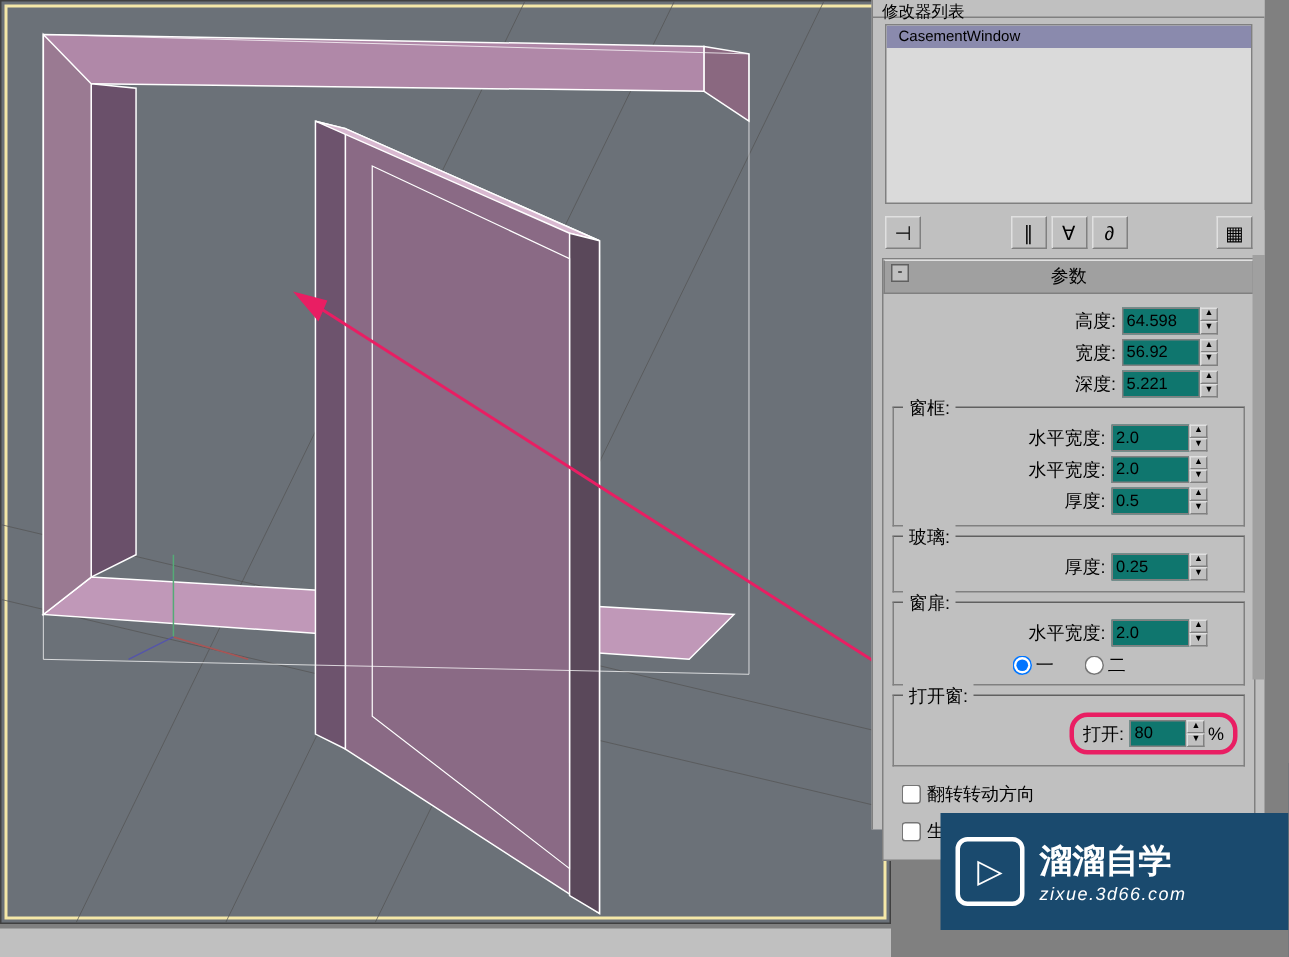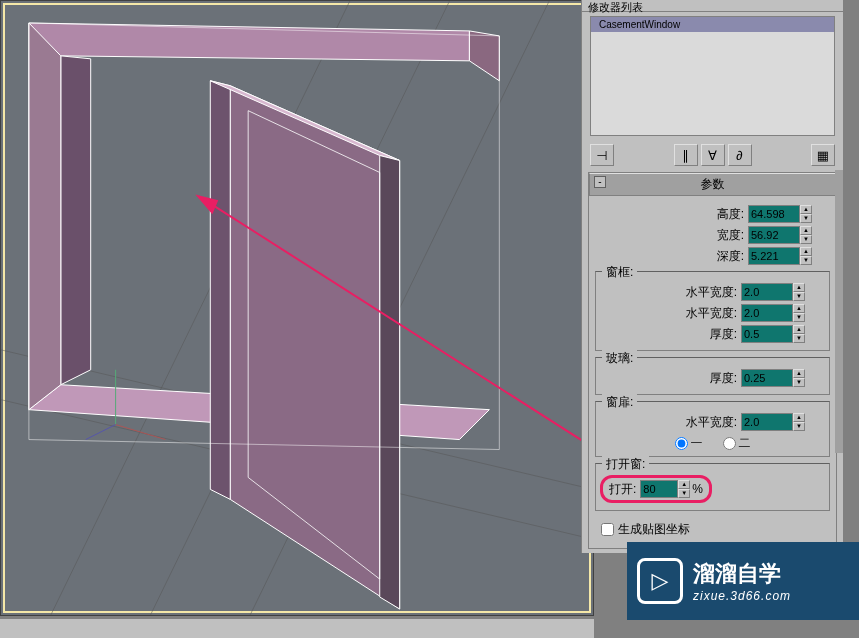--- a/index.html
+++ b/index.html
@@ -408,37 +408,41 @@
             </label>
           <label class="radio-opt">
               <input type="radio" name="sash" style="">
               <span>二</span>
             </label>
         </div>
       </div>
 
       <div class="group-box">
         <span class="group-title">打开窗:</span>
-        <div class="param-row" style="justify-content:flex-start;padding-right:0">
+        <div class="param-row" style="justify-content:flex-end;padding-right:0">
           <div class="open-highlight">
             <span class="param-label" style="min-width:auto">打开:</span>
             <div class="spinner-input">
               <input type="text" style="width: 38px;" value="80">
               <div class="spinner-buttons">
                   <div class="spinner-btn">▲</div>
                   <div class="spinner-btn">▼</div>
                 </div>
             </div>
             <span style="margin-left:2px">%</span>
           </div>
         </div>
       </div>
 
       <div class="checkbox-row">
         <input type="checkbox" style="">
+        <span>翻转转动方向</span>
+      </div>
+      <div class="checkbox-row">
+        <input type="checkbox" style="">
         <span>生成贴图坐标</span>
       </div>
 
     </div>
   </div>
 
   <div class="scrollbar-v"></div>
 </div>
 
 <div class="watermark">

